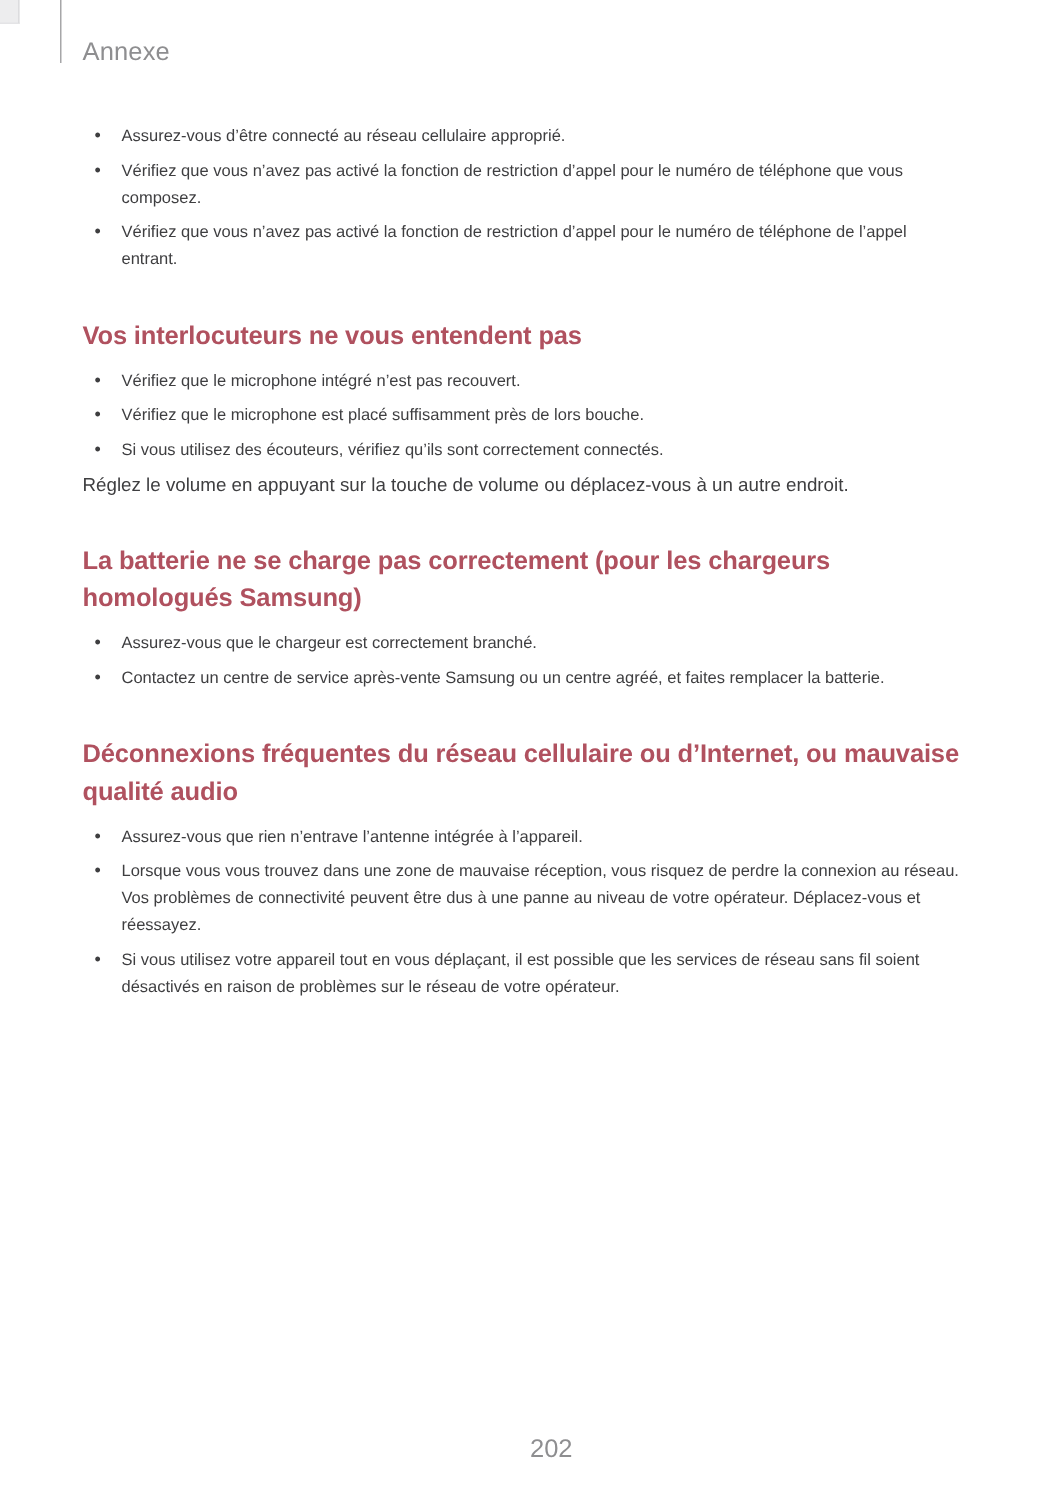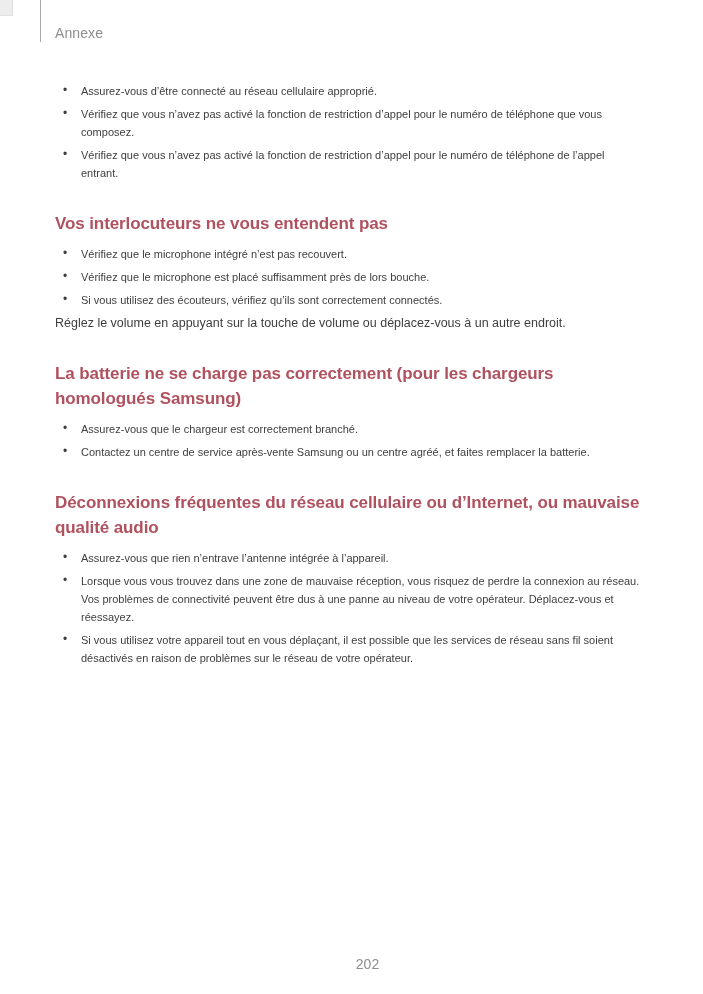--- a/index.html
+++ b/index.html
@@ -27,21 +27,21 @@
     border-right:1px solid #dcdcde;
     border-bottom:1px solid #e4e4e6;
   }
   .header-rule{
     position:absolute;left:40px;top:0;
     width:1px;height:42px;
     background:var(--rule);
   }
   .running-header{
     position:absolute;left:55px;top:25px;
-    font-size:14px;
+    font-size:17px;
     color:var(--muted);
     letter-spacing:0.1px;
   }
   .content{
     position:absolute;
     left:55px;top:0;
     width:588px;
     padding-top:80px;
   }
   .section-heading{
@@ -78,21 +78,21 @@
     position:absolute;
     left:8px;top:-1px;
     font-size:12px;
     color:var(--body);
   }
   .page-number{
     position:absolute;
     left:0;top:956px;
     width:703px;
     text-align:center;
-    font-size:14px;
+    font-size:17px;
     color:var(--muted);
     padding-left:32px;
   }
 </style>
 </head>
 <body>
 
 <div class="page">
   <div class="corner-block"></div>
   <div class="header-rule"></div>

